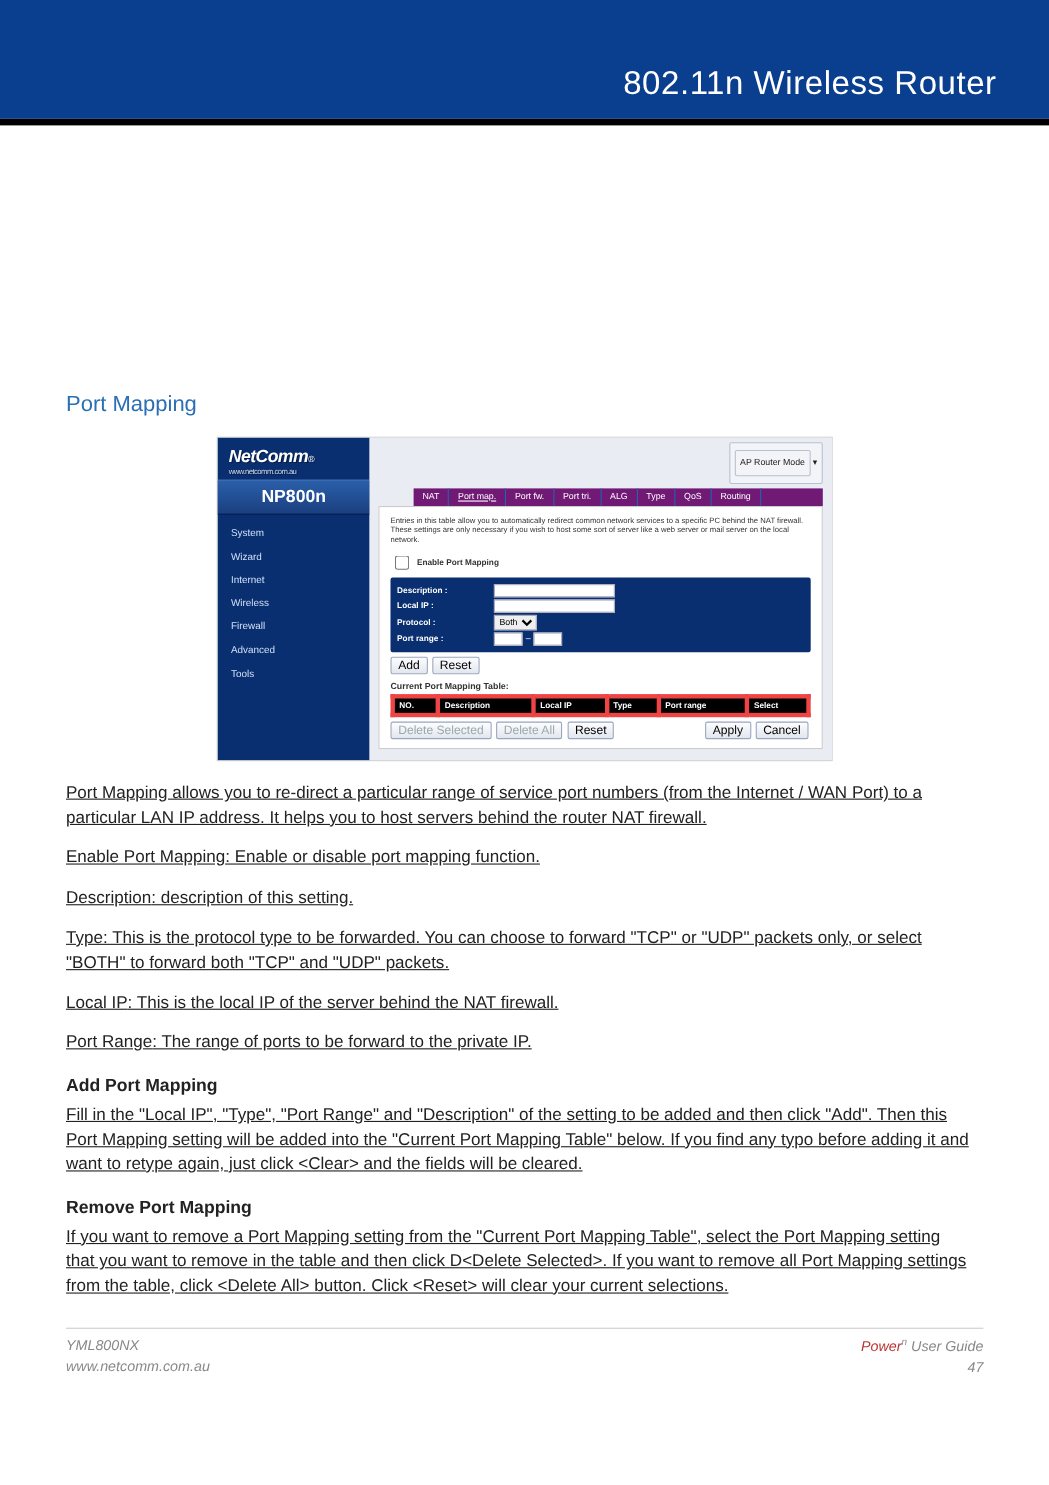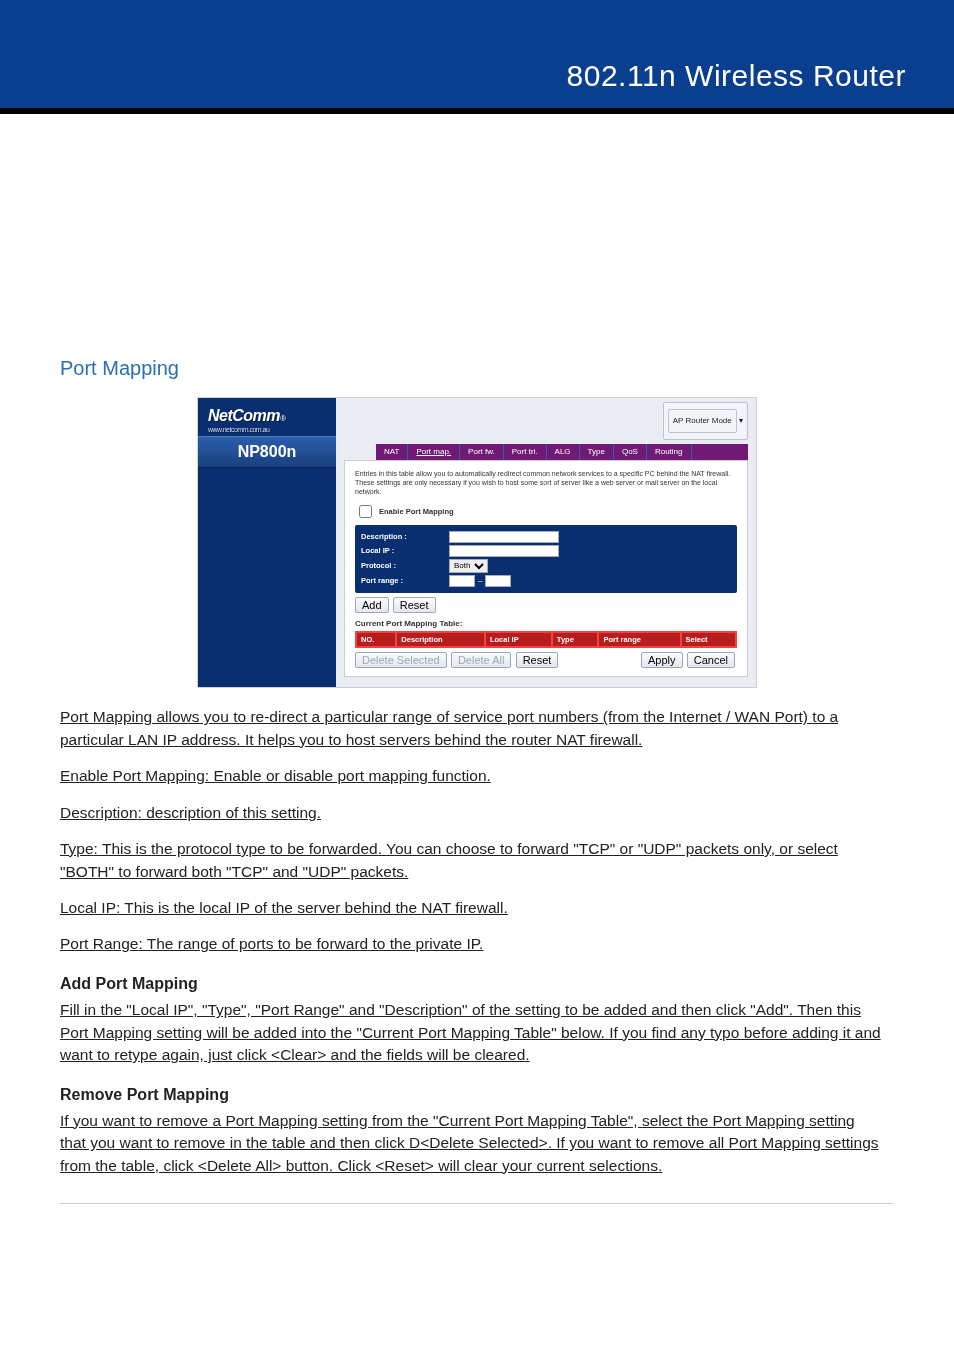--- a/index.html
+++ b/index.html
@@ -150,21 +150,21 @@
   .scr-btns { margin:4px 0 6px 0; }
   .scr-btns button, .scr-actions button {
     font-size:11px; border:1px solid #9aa6bc; background: linear-gradient(#fdfdff,#e2e6ee);
     border-radius:2px; padding:1px 6px; margin-right:2px; cursor:pointer;
   }
   .scr-table-title { font-weight:700; font-size:8px; margin:4px 0 2px 0; }
   .scr-tab {
     width:100%; border-collapse:collapse; font-size:7.5px;
   }
   .scr-tab th {
-    background:#b91c1c; color:#fff; padding:2px 4px; border:2px solid #ef4444; text-align:left;
+    background:#000000; color:#fff; padding:2px 4px; border:4px solid #ef4444; text-align:left;
   }
   .scr-actions { margin-top:4px; display:flex; justify-content:space-between; }
   .scr-actions .left button.disabled { color:#9aa; }
 
   
   .para { margin: 0 10px 14px 0; font-size: 15.5px; text-decoration: underline; }
   .para strong { font-weight: 500; }
   .subhead { font-weight: 700; margin: 16px 0 4px 0; font-size: 16px; }
   .line { border-top: 1px solid #ccc; margin: 26px 0 6px 0; }
   .footer {
@@ -192,20 +192,29 @@
     <div class="section-title">Port Mapping</div>
 
     <div class="scr-wrap">
       <div class="scr-inner">
         <div class="scr-left">
           <div class="scr-logo">
             <span>NetComm</span><span style="font-size:8px;font-weight:400">®</span>
             <small>www.netcomm.com.au</small>
           </div>
           <div class="scr-model">NP800n</div>
+          <div class="scr-nav">
+            <a href="#">System</a>
+            <a href="#">Wizard</a>
+            <a href="#">Internet</a>
+            <a href="#">Wireless</a>
+            <a href="#">Firewall</a>
+            <a href="#">Advanced</a>
+            <a href="#">Tools</a>
+          </div>
         </div>
         <div class="scr-right">
           <div class="scr-mode">
             <span><span>AP Router Mode</span> ▾</span>
           </div>
           <div class="scr-tabs">
             <span>NAT</span>
             <span class="active">Port map.</span>
             <span>Port fw.</span>
             <span>Port tri.</span>
@@ -284,13 +293,25 @@
     <div class="subhead">Add Port Mapping</div>
     <p class="para">Fill in the "Local IP", "Type", "Port Range" and "Description" of the setting to be added and then click "Add". Then this Port Mapping setting will be added into the "Current Port Mapping Table" below. If you find any typo before adding it and want to retype again, just click &lt;Clear&gt; and the fields will be cleared.</p>
 
     <div class="subhead">Remove Port Mapping</div>
     <p class="para">If you want to remove a Port Mapping setting from the "Current Port Mapping Table", select the Port Mapping setting that you want to remove in the table and then click D&lt;Delete Selected&gt;. If you want to remove all Port Mapping settings from the table, click &lt;Delete All&gt; button. Click &lt;Reset&gt; will clear your current selections.</p>
 
 
     <div class="line"></div>
   </div>
 
+  <div class="footer">
+    <div class="left">
+      <div>YML800NX</div>
+      <div>www.netcomm.com.au</div>
+    </div>
+    <div class="right">
+      <div>
+        <strong>Power</strong><sup>n</sup><span> User Guide</span>
+      </div>
+      <div>47</div>
+    </div>
+  </div>
 </div>
 
 </body></html>

